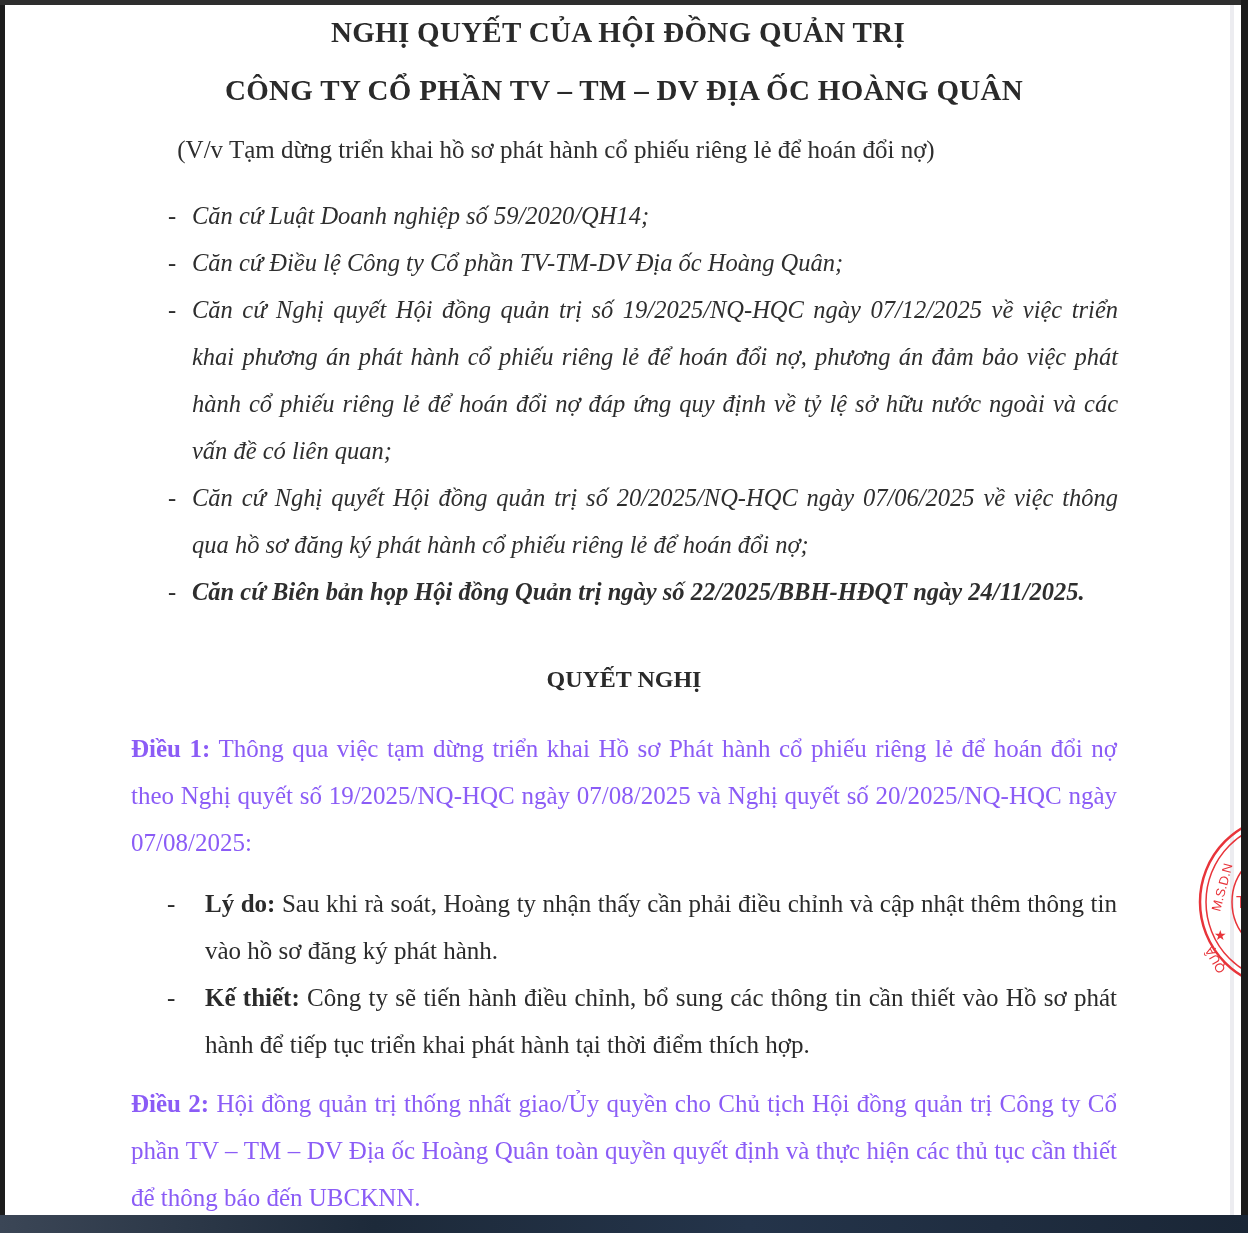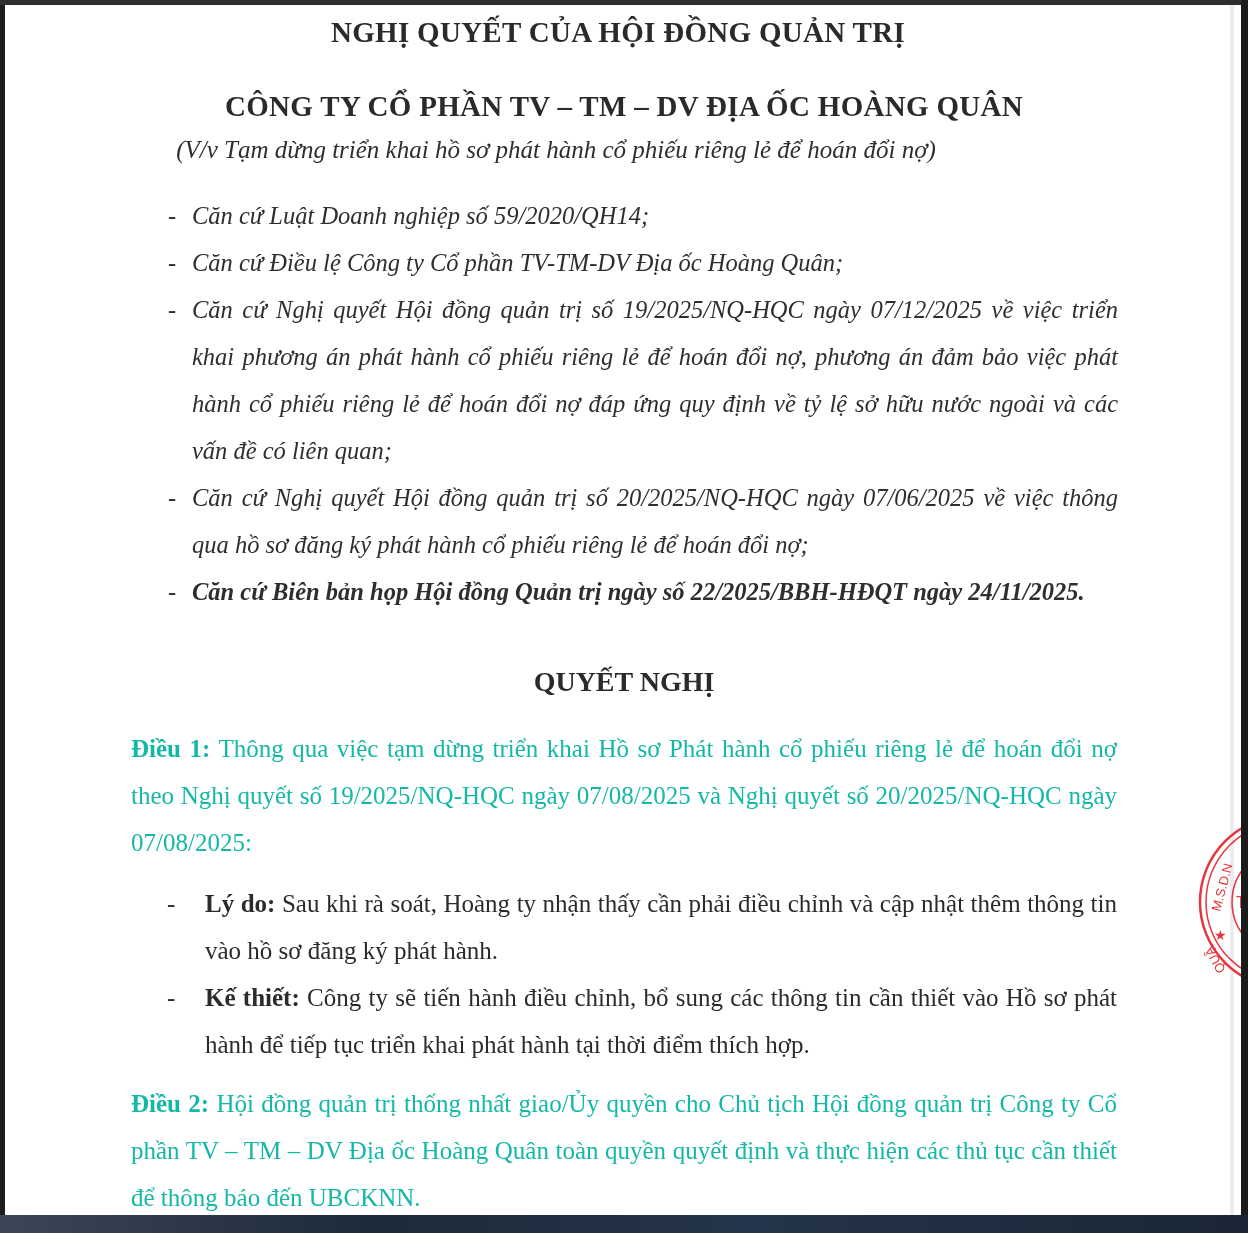--- a/index.html
+++ b/index.html
@@ -20,44 +20,44 @@
       position: absolute; left: 0; top: 1215px; width: 1248px; height: 18px;
       background: linear-gradient(90deg, #3b4656 0%, #1d2a3a 30%, #24344a 60%, #1a2636 100%);
     }
     .rightbar { position: absolute; left: 1241px; top: 0; width: 7px; height: 1215px; background: #1b1b1b; }
 
     .title {
       position: absolute; left: 0; width: 1248px; text-align: center;
       font-weight: bold; font-size: 29px; letter-spacing: 0.3px; color: #2a2a2a;
     }
     .title1 { top: 16px; left: -6px; }
-    .title2 { top: 90px; }
+    .title2 { top: 74px; }
     .subject {
       position: absolute; left: 0; top: 136px; width: 1112px; text-align: center;
-      font-style: italic; font-size: 25px; color: #2e2e2e;
+      font-size: 25px; color: #2e2e2e;
     }
     .basis {
       position: absolute; left: 168px; width: 950px;
       font-style: italic; font-size: 24.5px; line-height: 47px; color: #2e2e2e;
     }
     .basis .dash { position: absolute; left: 0; top: 0; }
     .basis .text { display: block; padding-left: 24px; text-align: justify; text-align-last: left; }
     .basis.last .text { text-align-last: left; font-weight: bold; }
     .b1 { top: 192px; }
     .b2 { top: 239px; }
     .b3 { top: 286px; }
     .b4 { top: 474px; }
     .b5 { top: 568px; }
     .decide {
       position: absolute; left: 0; top: 666px; width: 1248px; text-align: center;
-      font-weight: bold; font-size: 28px; color: #2a2a2a;
+      font-weight: bold; font-size: 24px; color: #2a2a2a;
     }
     .article {
       position: absolute; left: 131px; width: 986px;
-      font-size: 25px; line-height: 47px; color: #14b8a6; text-align: justify;
+      font-size: 25px; line-height: 47px; color: #8b5cf6; text-align: justify;
     }
     .article b { font-weight: bold; }
     .a1 { top: 725px; }
     .a2 { top: 1080px; }
     .sub {
       position: absolute; left: 167px; width: 950px;
       font-size: 25px; line-height: 47px; color: #2b2b2b;
     }
     .sub .dash { position: absolute; left: 0; top: 0; }
     .sub .text { display: block; padding-left: 38px; text-align: justify; }

